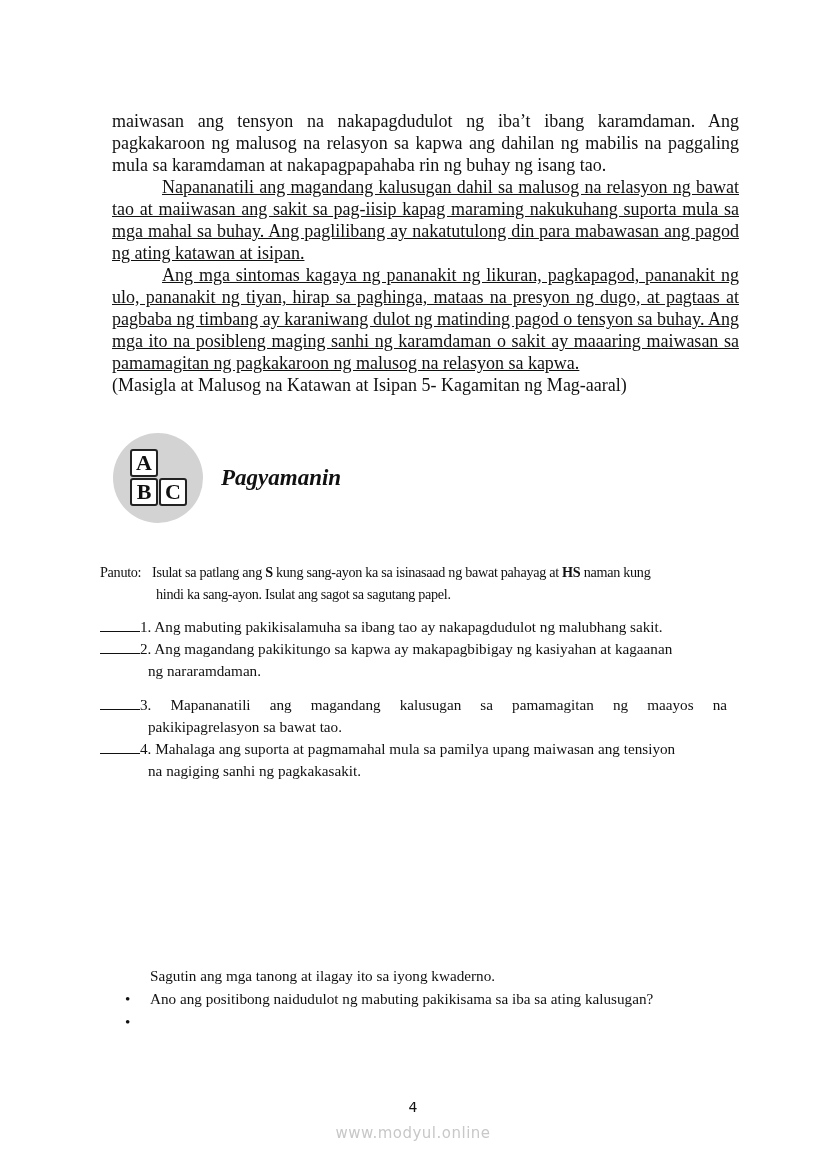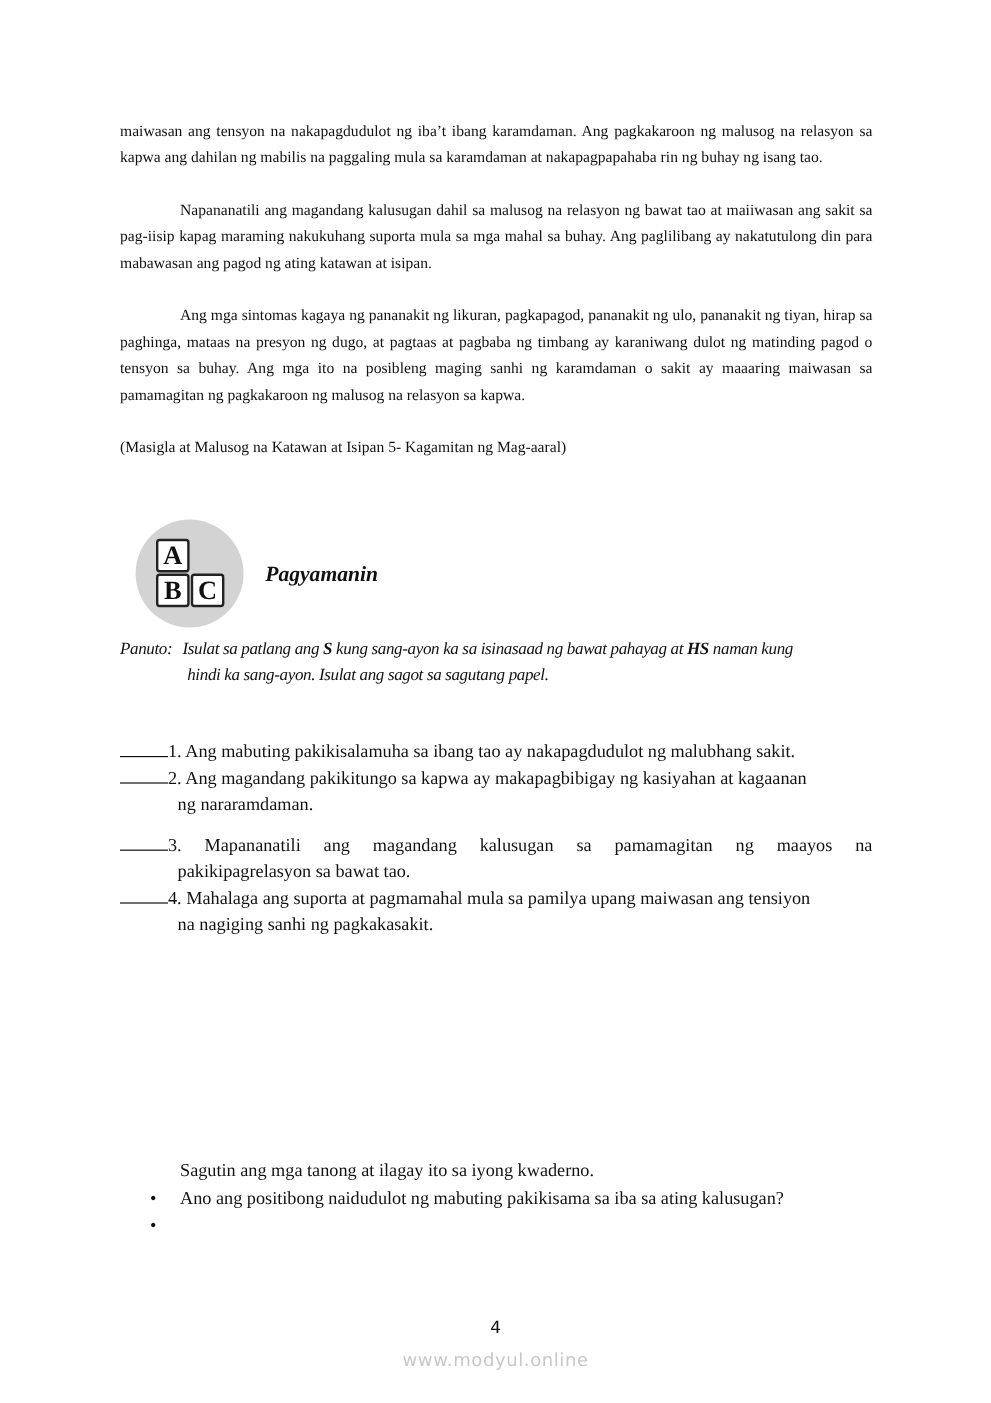--- a/index.html
+++ b/index.html
@@ -3,47 +3,47 @@
   <meta charset="utf-8">
   <style>
     html, body { margin: 0; padding: 0; background: #ffffff; }
     body {
       width: 826px; height: 1169px; position: relative; overflow: hidden;
       font-family: "Liberation Serif", serif; color: #111111;
     }
     .page { position: absolute; left: 0; top: 0; width: 826px; height: 1169px; }
     .para {
       position: absolute; left: 100px; width: 627px;
-      font-size: 13px; line-height: 22px; text-align: justify; margin: 0;
+      font-size: 18px; line-height: 22px; text-align: justify; margin: 12px;
     }
-    .indent { text-indent: 50px; }
+    .indent { text-indent: 50px; text-decoration: underline; }
     #p1 { top: 98px; }
     #p2 { top: 164px; }
     #p3 { top: 252px; }
     #cite { top: 362px; }
 
     .section-header { position: absolute; left: 113px; height: 92px; display: flex; align-items: center; }
     .section-icon {
       width: 90px; height: 90px; border-radius: 50%; background: #d3d3d3;
       display: flex; align-items: center; justify-content: center; position: relative;
     }
     .section-title {
       font-family: "Liberation Serif", serif; font-weight: bold; font-style: italic;
-      font-size: 18px; margin-left: 18px; color: #111;
+      font-size: 23px; margin-left: 18px; color: #111;
     }
     #sec1 { top: 432px; }
     #sec2 { top: 848px; }
 
     .block { position: absolute; width: 24px; height: 24px; border: 2px solid #222; border-radius: 3px;
       background: #fff; font-family: "Liberation Serif", serif; font-weight: bold; font-size: 22px;
       display: flex; align-items: center; justify-content: center; line-height: 1; }
 
     #directions {
-      position: absolute; left: 100px; top: 530px; width: 630px;
-      font-size: 14.2px; line-height: 22px; letter-spacing: -0.3px; font-style: italic;
+      position: absolute; left: 100px; top: 561px; width: 630px;
+      font-size: 14.2px; line-height: 22px; letter-spacing: -0.3px;
     }
     #directions .label { display: inline-block; width: 52px; }
     #directions .body { display: inline; }
     #directions .line2 { padding-left: 56px; display: block; }
 
     .items { position: absolute; left: 100px; top: 616px; width: 627px; }
     .item { font-size: 15.2px; line-height: 22px; position: relative; text-align: justify; }
     .item .blank { display: inline-block; width: 40px; border-bottom: 1px solid #111; height: 14px; vertical-align: baseline; }
     .item .cont { display: block; padding-left: 48px; }
 

